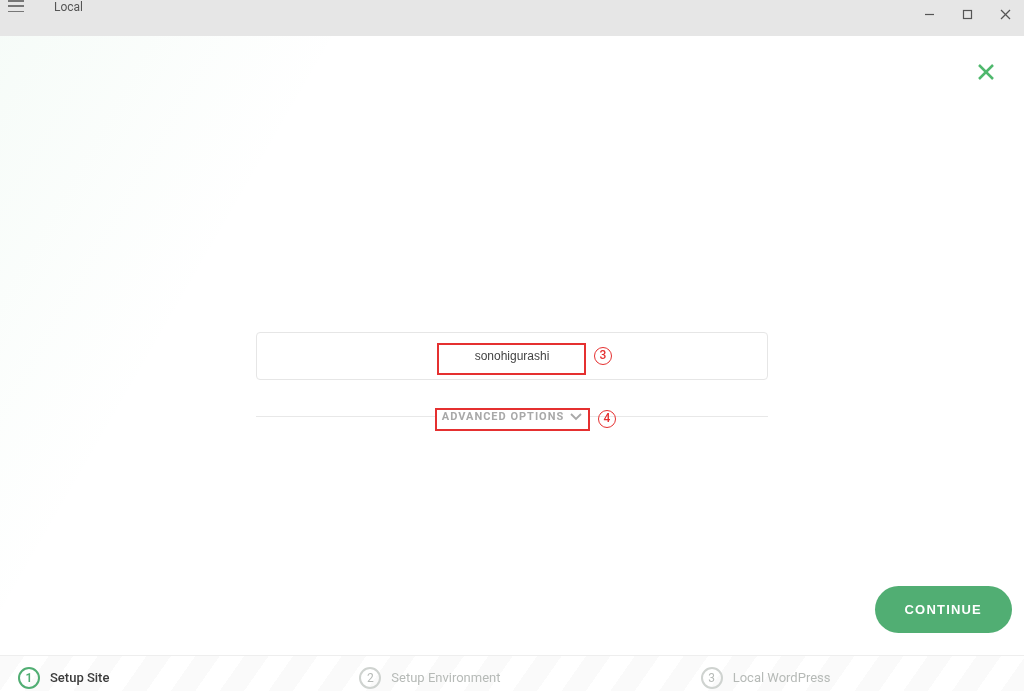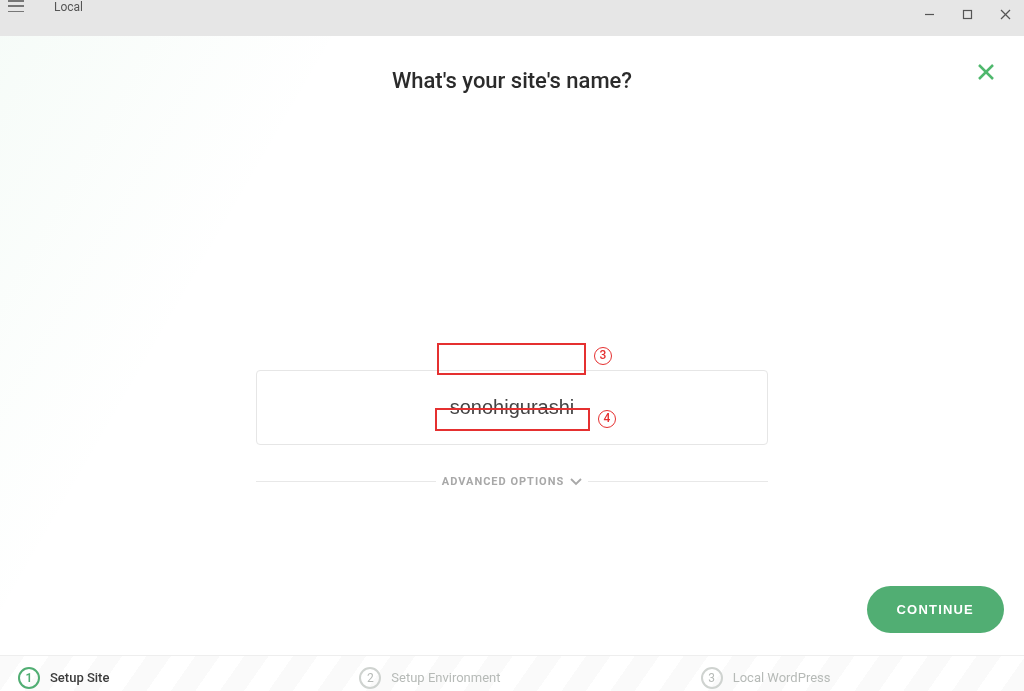--- a/index.html
+++ b/index.html
@@ -49,29 +49,28 @@
   .form-area {
     position: absolute;
     top: 296px;
     left: 50%;
     transform: translateX(-50%);
     width: 512px;
     text-align: center;
   }
   .site-input {
     width: 100%;
-    height: 75px;
+    height: 48px;
     border: 1px solid #e6e6e6;
     border-radius: 4px;
     text-align: center;
-    font-size: 20px;
+    font-size: 12px;
     color: #444;
     outline: none;
     background:#fff;
-    margin-top:38px;
   }
 
   .adv-row {
     margin-top: 30px;
     display: flex;
     align-items: center;
     width: 100%;
   }
   .adv-row .line { flex:1; height:1px; background:#e8e8e8; }
   .adv-btn-wrap { display:inline-flex; align-items:center; }
@@ -105,21 +104,21 @@
     line-height: 15px;
     text-align: center;
     font-weight: 500;
     pointer-events: none;
     background: transparent;
   }
 
   
   .continue-btn {
     position: absolute;
-    right: 20px;
+    right: 12px;
     bottom: 22px;
     background: #51ae73;
     color: #fff;
     border: none;
     border-radius: 28px;
     padding: 16px 30px;
     font-size: 13px;
     font-weight: 700;
     letter-spacing: 1.2px;
     cursor: pointer;
@@ -192,21 +191,20 @@
     <div class="win-btn">
       <svg width="11" height="11">
           <line x1="1" y1="1" x2="10" y2="10" stroke-width="1.2"></line>
           <line x1="10" y1="1" x2="1" y2="10" stroke-width="1.2"></line>
         </svg>
     </div>
   </div>
 </div>
 
 <div class="content">
-  <div class="heading">What's your site's name?</div>
 
   <div class="close-x">
     <svg width="20" height="20" viewBox="0 0 20 20" fill="none">
       <line x1="3" y1="3" x2="17" y2="17"></line>
       <line x1="17" y1="3" x2="3" y2="17"></line>
     </svg>
   </div>
 
   <div class="form-area">
     <input class="site-input" type="text" value="sonohigurashi" style="">

